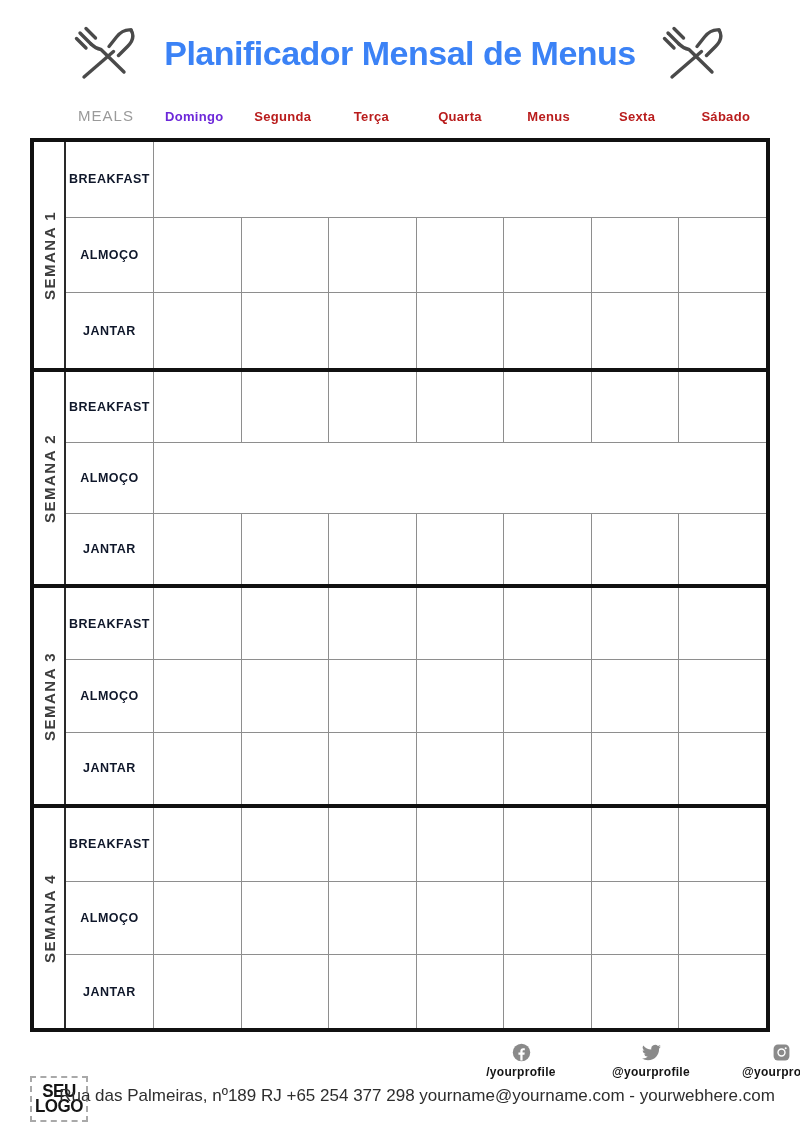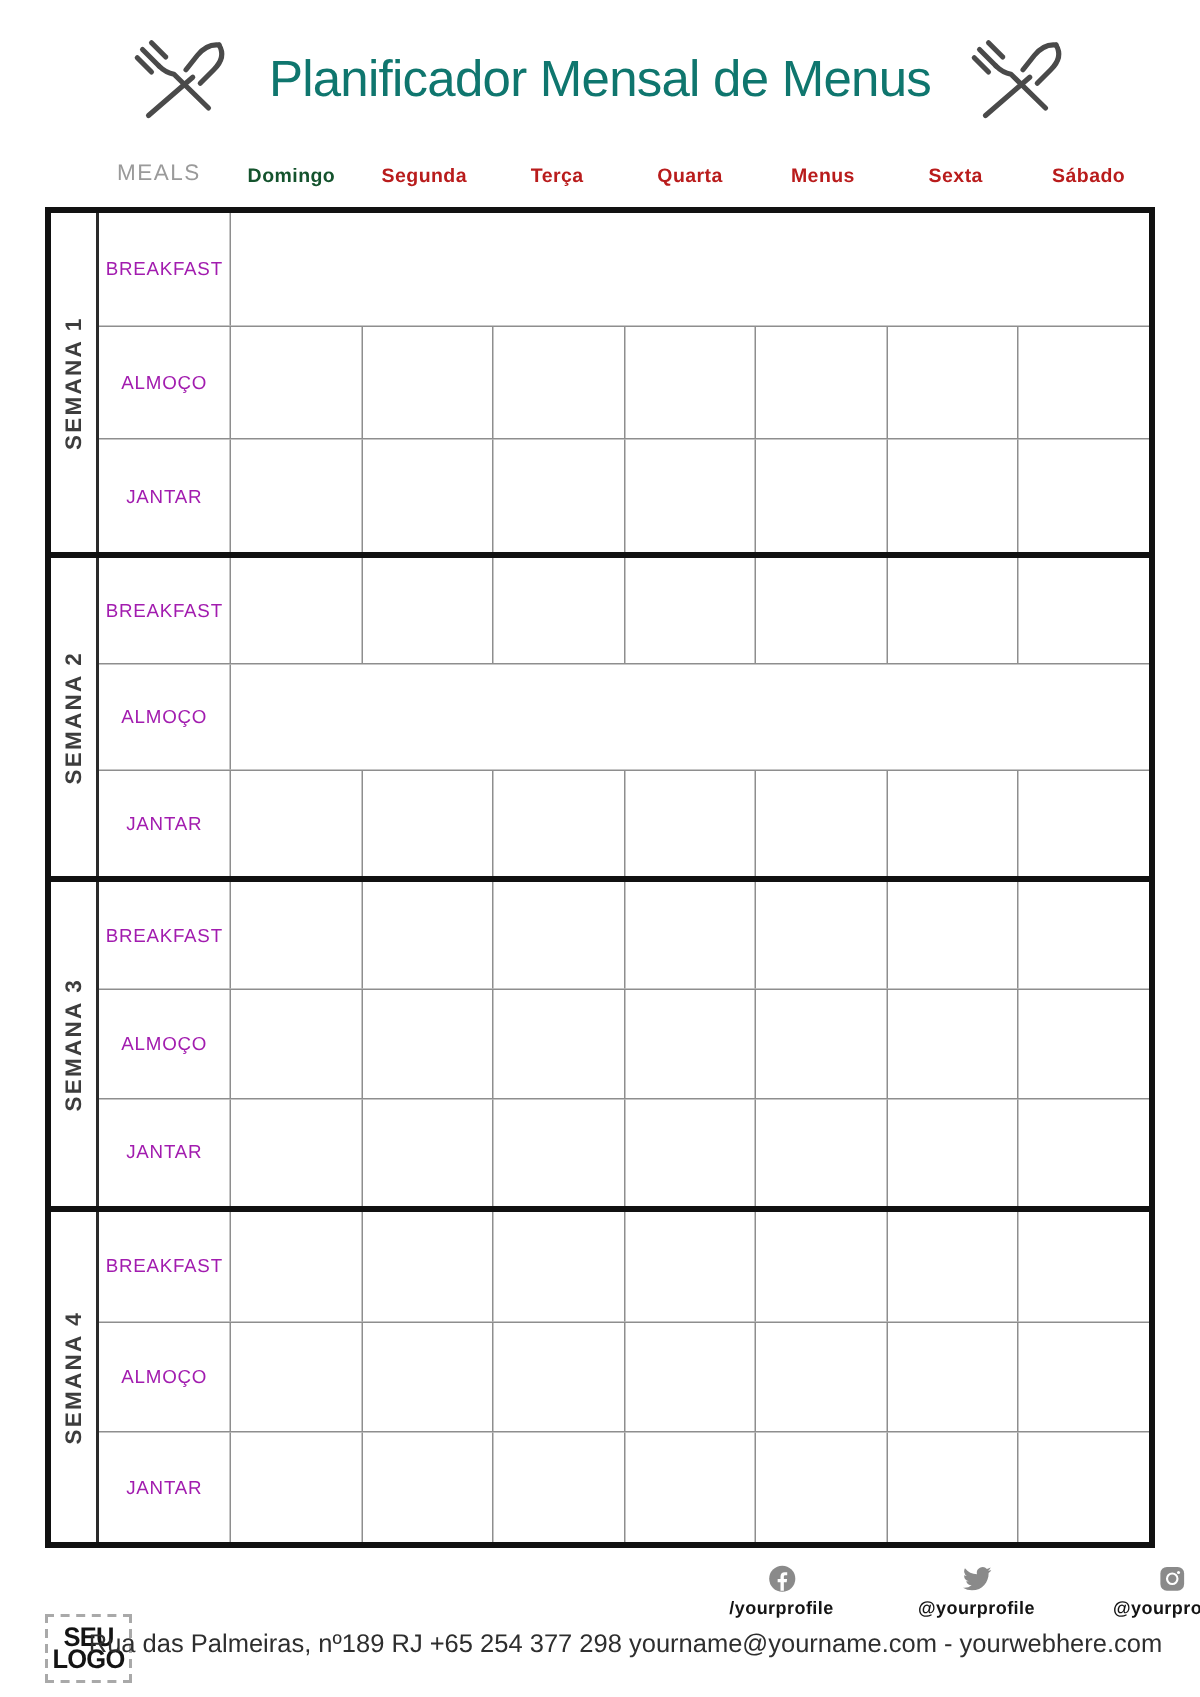--- a/index.html
+++ b/index.html
@@ -3,47 +3,47 @@
 <meta charset="utf-8">
 <style>
   html,body { margin:0; padding:0; }
   body {
     width:800px; height:1131px; background:#fff; position:relative;
     font-family:"Liberation Sans", sans-serif; overflow:hidden;
   }
 
   
   .header { position:absolute; top:24px; left:0; width:100%; display:flex; align-items:center; justify-content:center; gap:26px; }
-  .title { font-size:34px; font-weight:normal; color:#0f766e; letter-spacing:-0.5px; white-space:nowrap; }
+  .title { font-size:34px; font-weight:bold; color:#3b82f6; letter-spacing:-0.5px; white-space:nowrap; }
   .utensil svg { width:64px; height:58px; display:block; }
 
   
   .colhead { position:absolute; left:30px; top:107px; width:740px; display:flex; align-items:flex-end; }
   .colhead .spacer { width:32px; flex:0 0 32px; }
   .colhead .meals { width:88px; flex:0 0 88px; text-align:center; color:#9a9a9a; font-weight:normal; font-size:15px; letter-spacing:1px; }
   .colhead .day { flex:1; text-align:center; font-weight:bold; font-size:13px; color:#b91c1c; letter-spacing:0.3px; }
-  .colhead .day:nth-child(3) { color:#14532d; } 
+  .colhead .day:nth-child(3) { color:#6d28d9; } 
 
   
   .table {
     position:absolute; left:30px; top:138px; width:740px; height:894px;
     border:4px solid #111; box-sizing:border-box; display:flex; flex-direction:column; background:#fff;
   }
   .week { display:flex; min-height:0; }
   .week + .week { border-top:4px solid #111; }
   .week-col { flex:0 0 32px; width:32px; border-right:2.5px solid #2a2a2a; box-sizing:border-box;
               display:flex; align-items:center; justify-content:center; }
   .week-label { writing-mode:vertical-rl; transform:rotate(180deg); font-weight:bold;
                 font-size:15px; color:#3d3d3d; letter-spacing:1.5px; white-space:nowrap; }
   .rows { flex:1; display:flex; flex-direction:column; min-width:0; }
   .mrow { flex:1; display:flex; min-height:0; }
   .mrow + .mrow { border-top:1.5px solid #8e8e8e; }
   .meal-cell { flex:0 0 88px; width:88px; display:flex; align-items:center; justify-content:center;
                border-right:1.5px solid #8e8e8e; box-sizing:border-box; }
-  .meal-label { color:#a21caf; font-weight:normal; font-size:12.5px; letter-spacing:0.5px; }
+  .meal-label { color:#0f172a; font-weight:bold; font-size:12.5px; letter-spacing:0.5px; }
   .cells { flex:1; display:flex; min-width:0; }
   .cell { flex:1; border-right:1.5px solid #8e8e8e; box-sizing:border-box; padding:3px 2px;
           display:flex; align-items:center; justify-content:center; text-align:center;
           color:#6f6f6f; font-size:8.5px; line-height:11px; white-space:pre-line; font-weight:bold; }
   .cell:last-child { border-right:none; }
 
   
   .socials { position:absolute; top:1043px; left:0; width:100%; display:flex; justify-content:flex-end; gap:48px;padding-left:22px; }
   .social { width:82px; display:flex; flex-direction:column; align-items:center; }
   .social-icon svg { width:19px; height:19px; display:block; margin-bottom:3px; }

